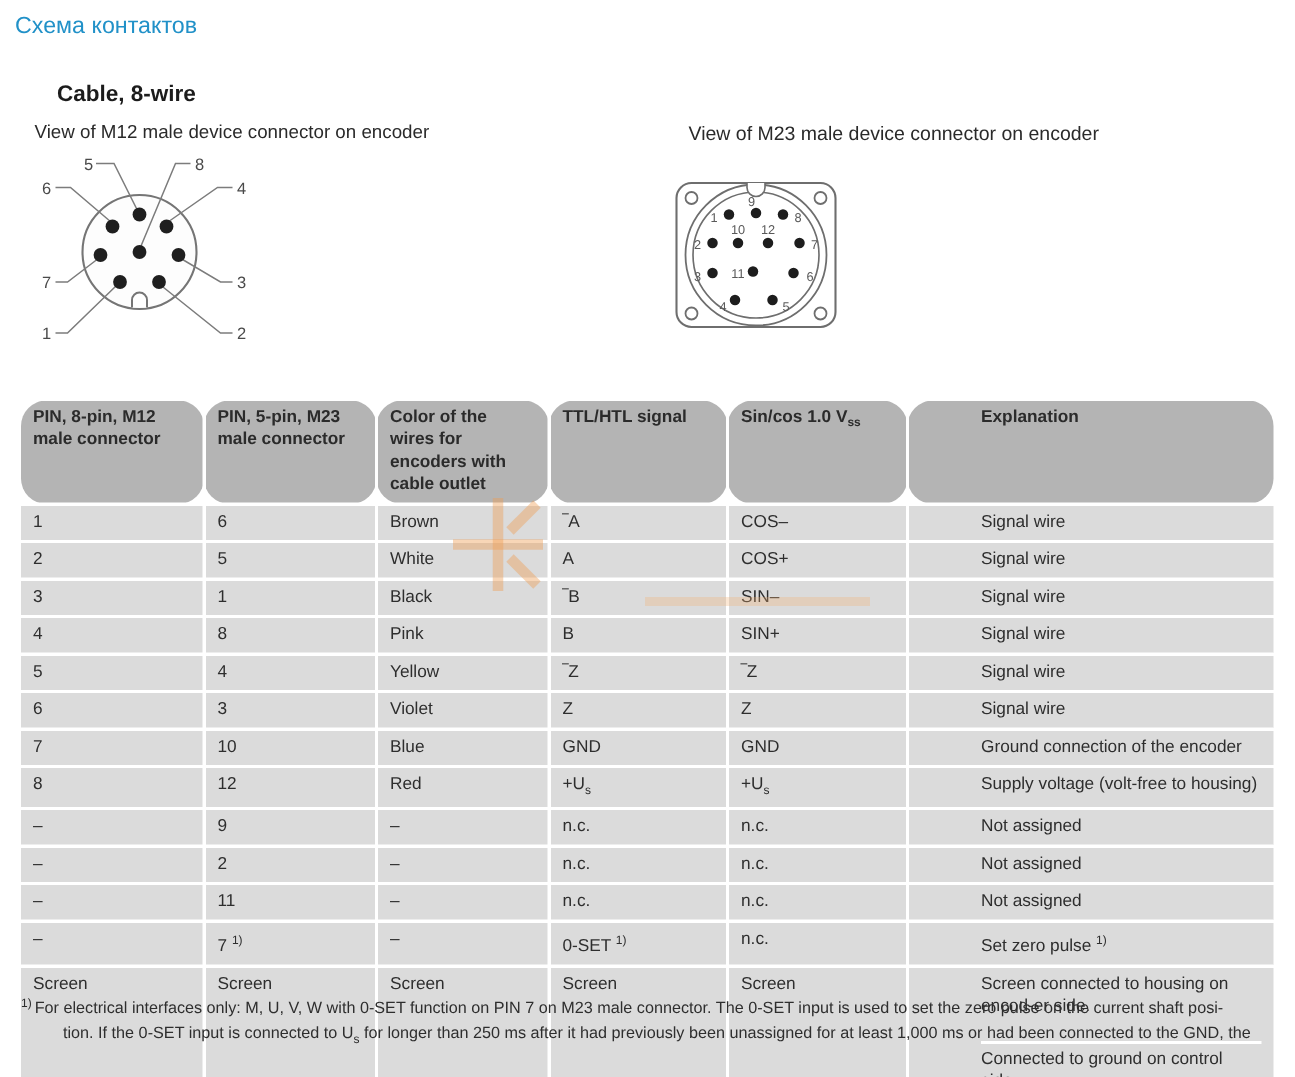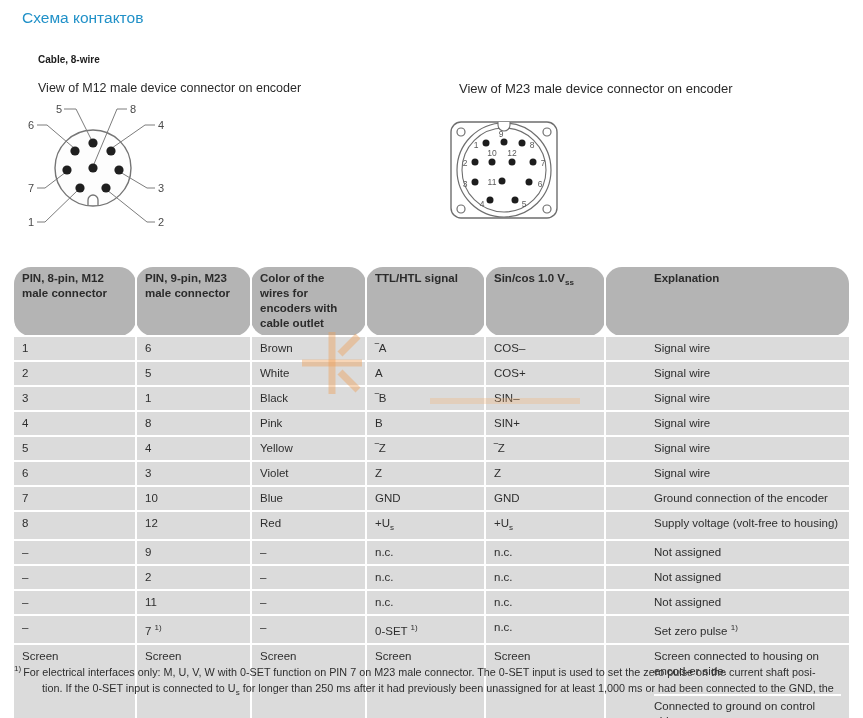--- a/index.html
+++ b/index.html
@@ -1,23 +1,23 @@
 <!DOCTYPE html>
 <html><head>
 <meta charset="utf-8">
 <style>
   html,body { margin:0; padding:0; }
   body {
     width:863px; height:718px; position:relative; overflow:hidden;
     background:#ffffff; color:#2e2e2e;
     font-family:"Liberation Sans", sans-serif;
   }
-  .page-title { position:absolute; left:22px; top:9px; font-size:15.5px; color:#2191c8;text-align:right; }
-  .subtitle   { position:absolute; left:38px; top:54px; font-size:10px; font-weight:bold; color:#1c1c1c; }
-  .cap-m12    { position:absolute; left:38px;  top:81px; font-size:12.5px; color:#2a2a2a; }
+  .page-title { position:absolute; left:10px; top:9px; font-size:15.5px; color:#2191c8;text-align:right; }
+  .subtitle   { position:absolute; left:38px; top:54px; font-size:15px; font-weight:bold; color:#1c1c1c; }
+  .cap-m12    { position:absolute; left:23px;  top:81px; font-size:12.5px; color:#2a2a2a; }
   .cap-m23    { position:absolute; left:459px; top:81px; font-size:13px; color:#2a2a2a; }
   .m12-svg { position:absolute; left:14px;  top:100px; }
   .m23-svg { position:absolute; left:449px; top:117px; }
   .pin-num-lg { font-size:11px; fill:#4a4a4a; font-family:"Liberation Sans",sans-serif; }
   .pin-num-sm { font-size:8.5px; fill:#5a5a5a; font-family:"Liberation Sans",sans-serif; }
 
   .watermark { position:absolute; left:300px; top:322px; width:280px; height:82px;
                display:flex; align-items:center; gap:10px; z-index:5; pointer-events:none; }
   .wm-text { font-size:44px; font-weight:bold; letter-spacing:7px;
              color:rgba(243,176,112,0.40); -webkit-text-stroke:1.5px rgba(238,158,84,0.45); }
@@ -144,21 +144,21 @@
     <col style="width:122px">
       <col style="width:115px">
       <col style="width:115px">
     <col style="width:119px">
       <col style="width:120px">
       <col style="width:244px">
   </colgroup>
   <thead>
     <tr>
       <th>PIN, 8-pin, M12 male connector</th>
-      <th>PIN, 9-pin, M23 male connector</th>
+      <th>PIN, 5-pin, M23 male connector</th>
       <th>Color of the wires for encoders with cable outlet</th>
       <th>TTL/HTL signal</th>
       <th>Sin/cos 1.0 V<sub>ss</sub></th>
       <th>Explanation</th>
     </tr>
   </thead>
   <tbody>
       <tr>
         <td>1</td>
         <td>6</td>

